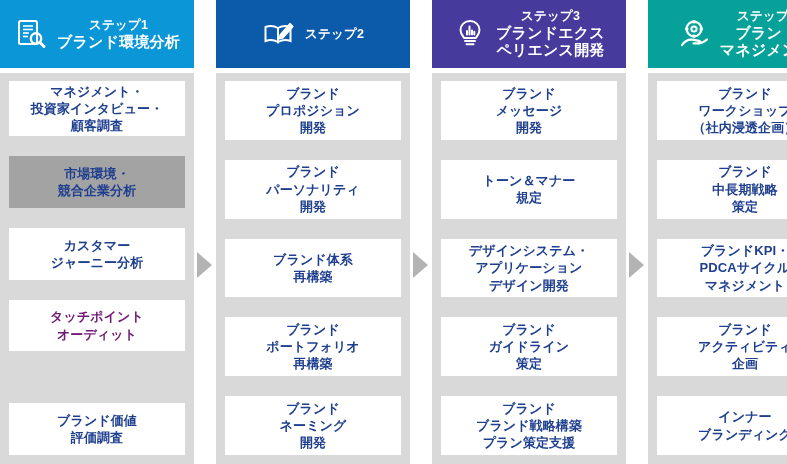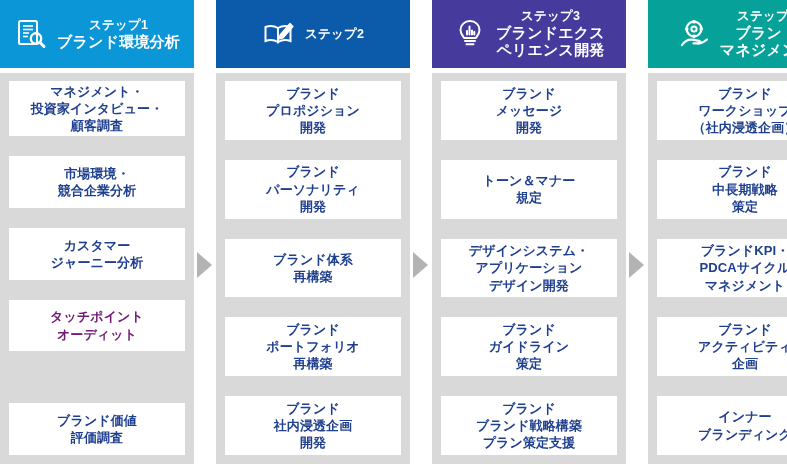--- a/index.html
+++ b/index.html
@@ -140,21 +140,21 @@
       </span>
     </div>
     <div class="panel" style="background: rgb(217, 217, 217);">
         <div class="card" style="background: rgb(255, 255, 255); color: rgb(31, 63, 143);">
           <div class="lines">
             <span>マネジメント・</span>
             <span>投資家インタビュー・</span>
             <span>顧客調査</span>
           </div>
         </div>
-        <div class="card" style="background: #ffffff; color: rgb(31, 63, 143);">
+        <div class="card" style="background: #a3a3a3; color: rgb(31, 63, 143);">
           <div class="lines">
             <span>市場環境・</span>
             <span>競合企業分析</span>
           </div>
         </div>
         <div class="card" style="background: rgb(255, 255, 255); color: rgb(31, 63, 143); text-align: center;">
           <div class="lines">
             <span>カスタマー</span>
             <span>ジャーニー分析</span>
           </div>
@@ -216,21 +216,21 @@
         <div class="card" style="background: rgb(255, 255, 255); color: rgb(31, 63, 143);">
           <div class="lines">
             <span>ブランド</span>
             <span>ポートフォリオ</span>
             <span>再構築</span>
           </div>
         </div>
         <div class="card" style="background: rgb(255, 255, 255); color: rgb(31, 63, 143);">
           <div class="lines">
             <span>ブランド</span>
-            <span>社内浸透企画</span>
+            <span>ネーミング</span>
             <span>開発</span>
           </div>
         </div>
       </div>
   </div>
 
   <div class="arrow-lane">
     <div class="arrow" style="border-left-color: rgb(179, 179, 179);"></div>
   </div>
 

